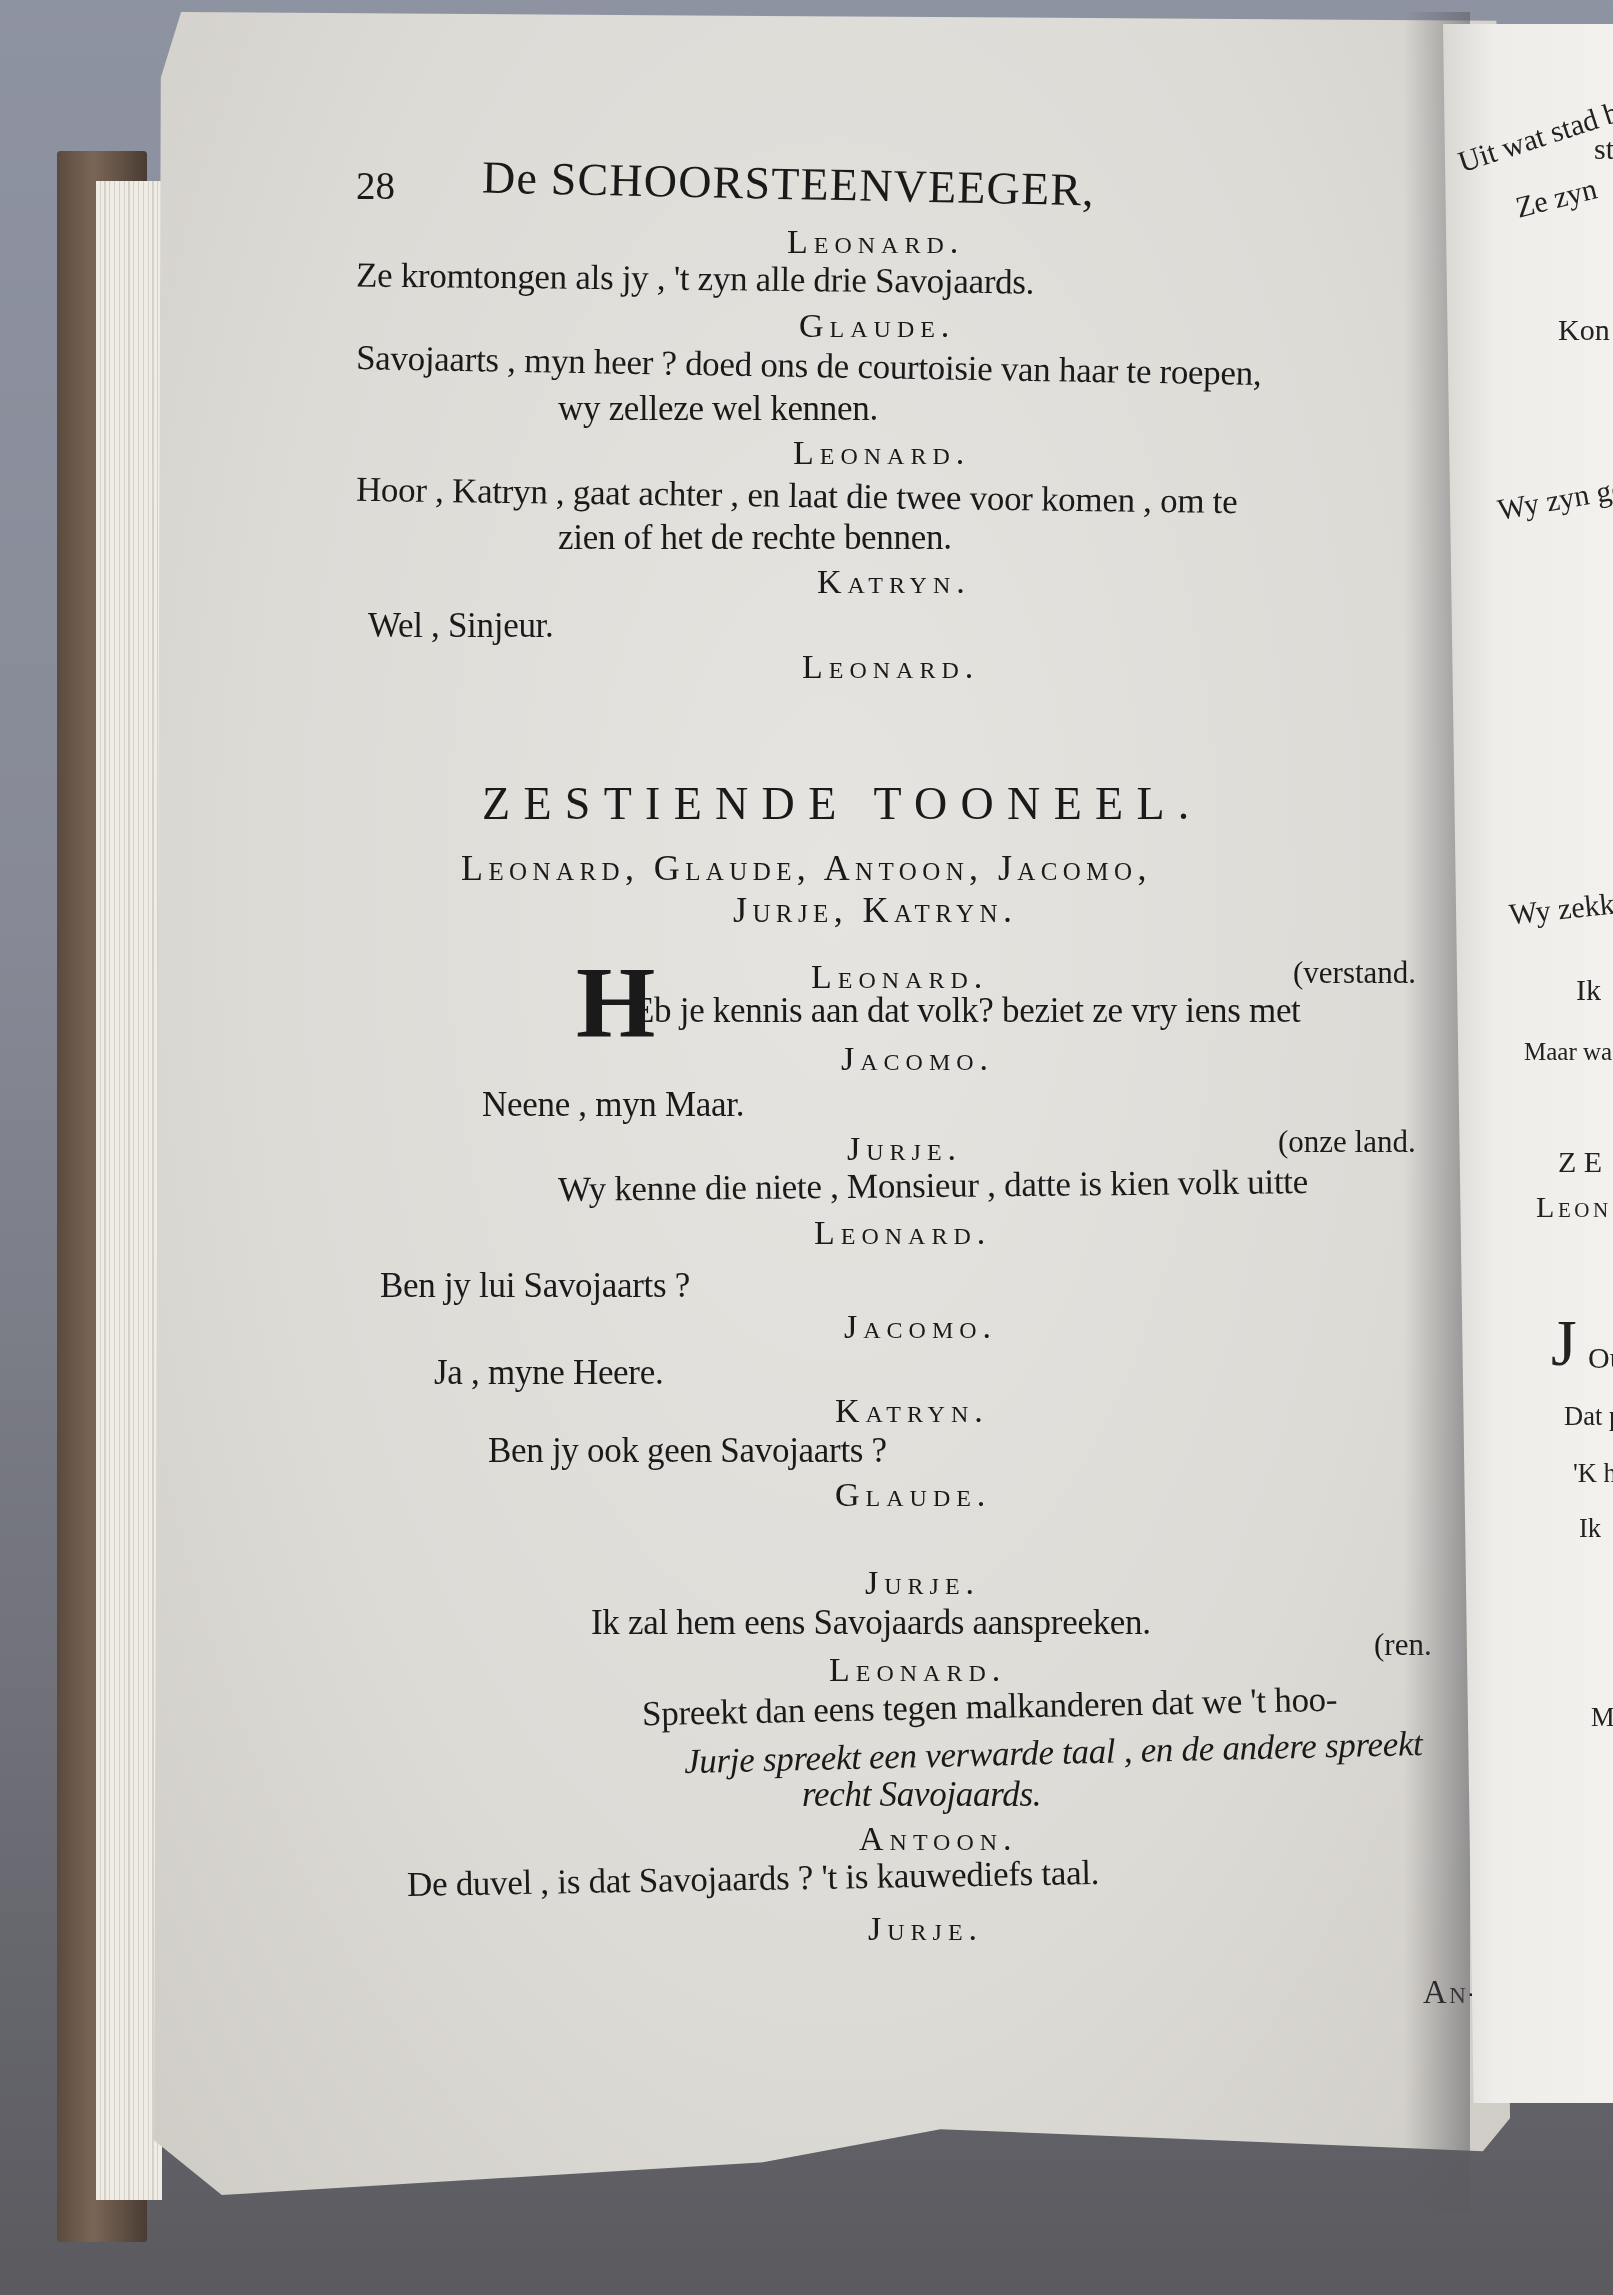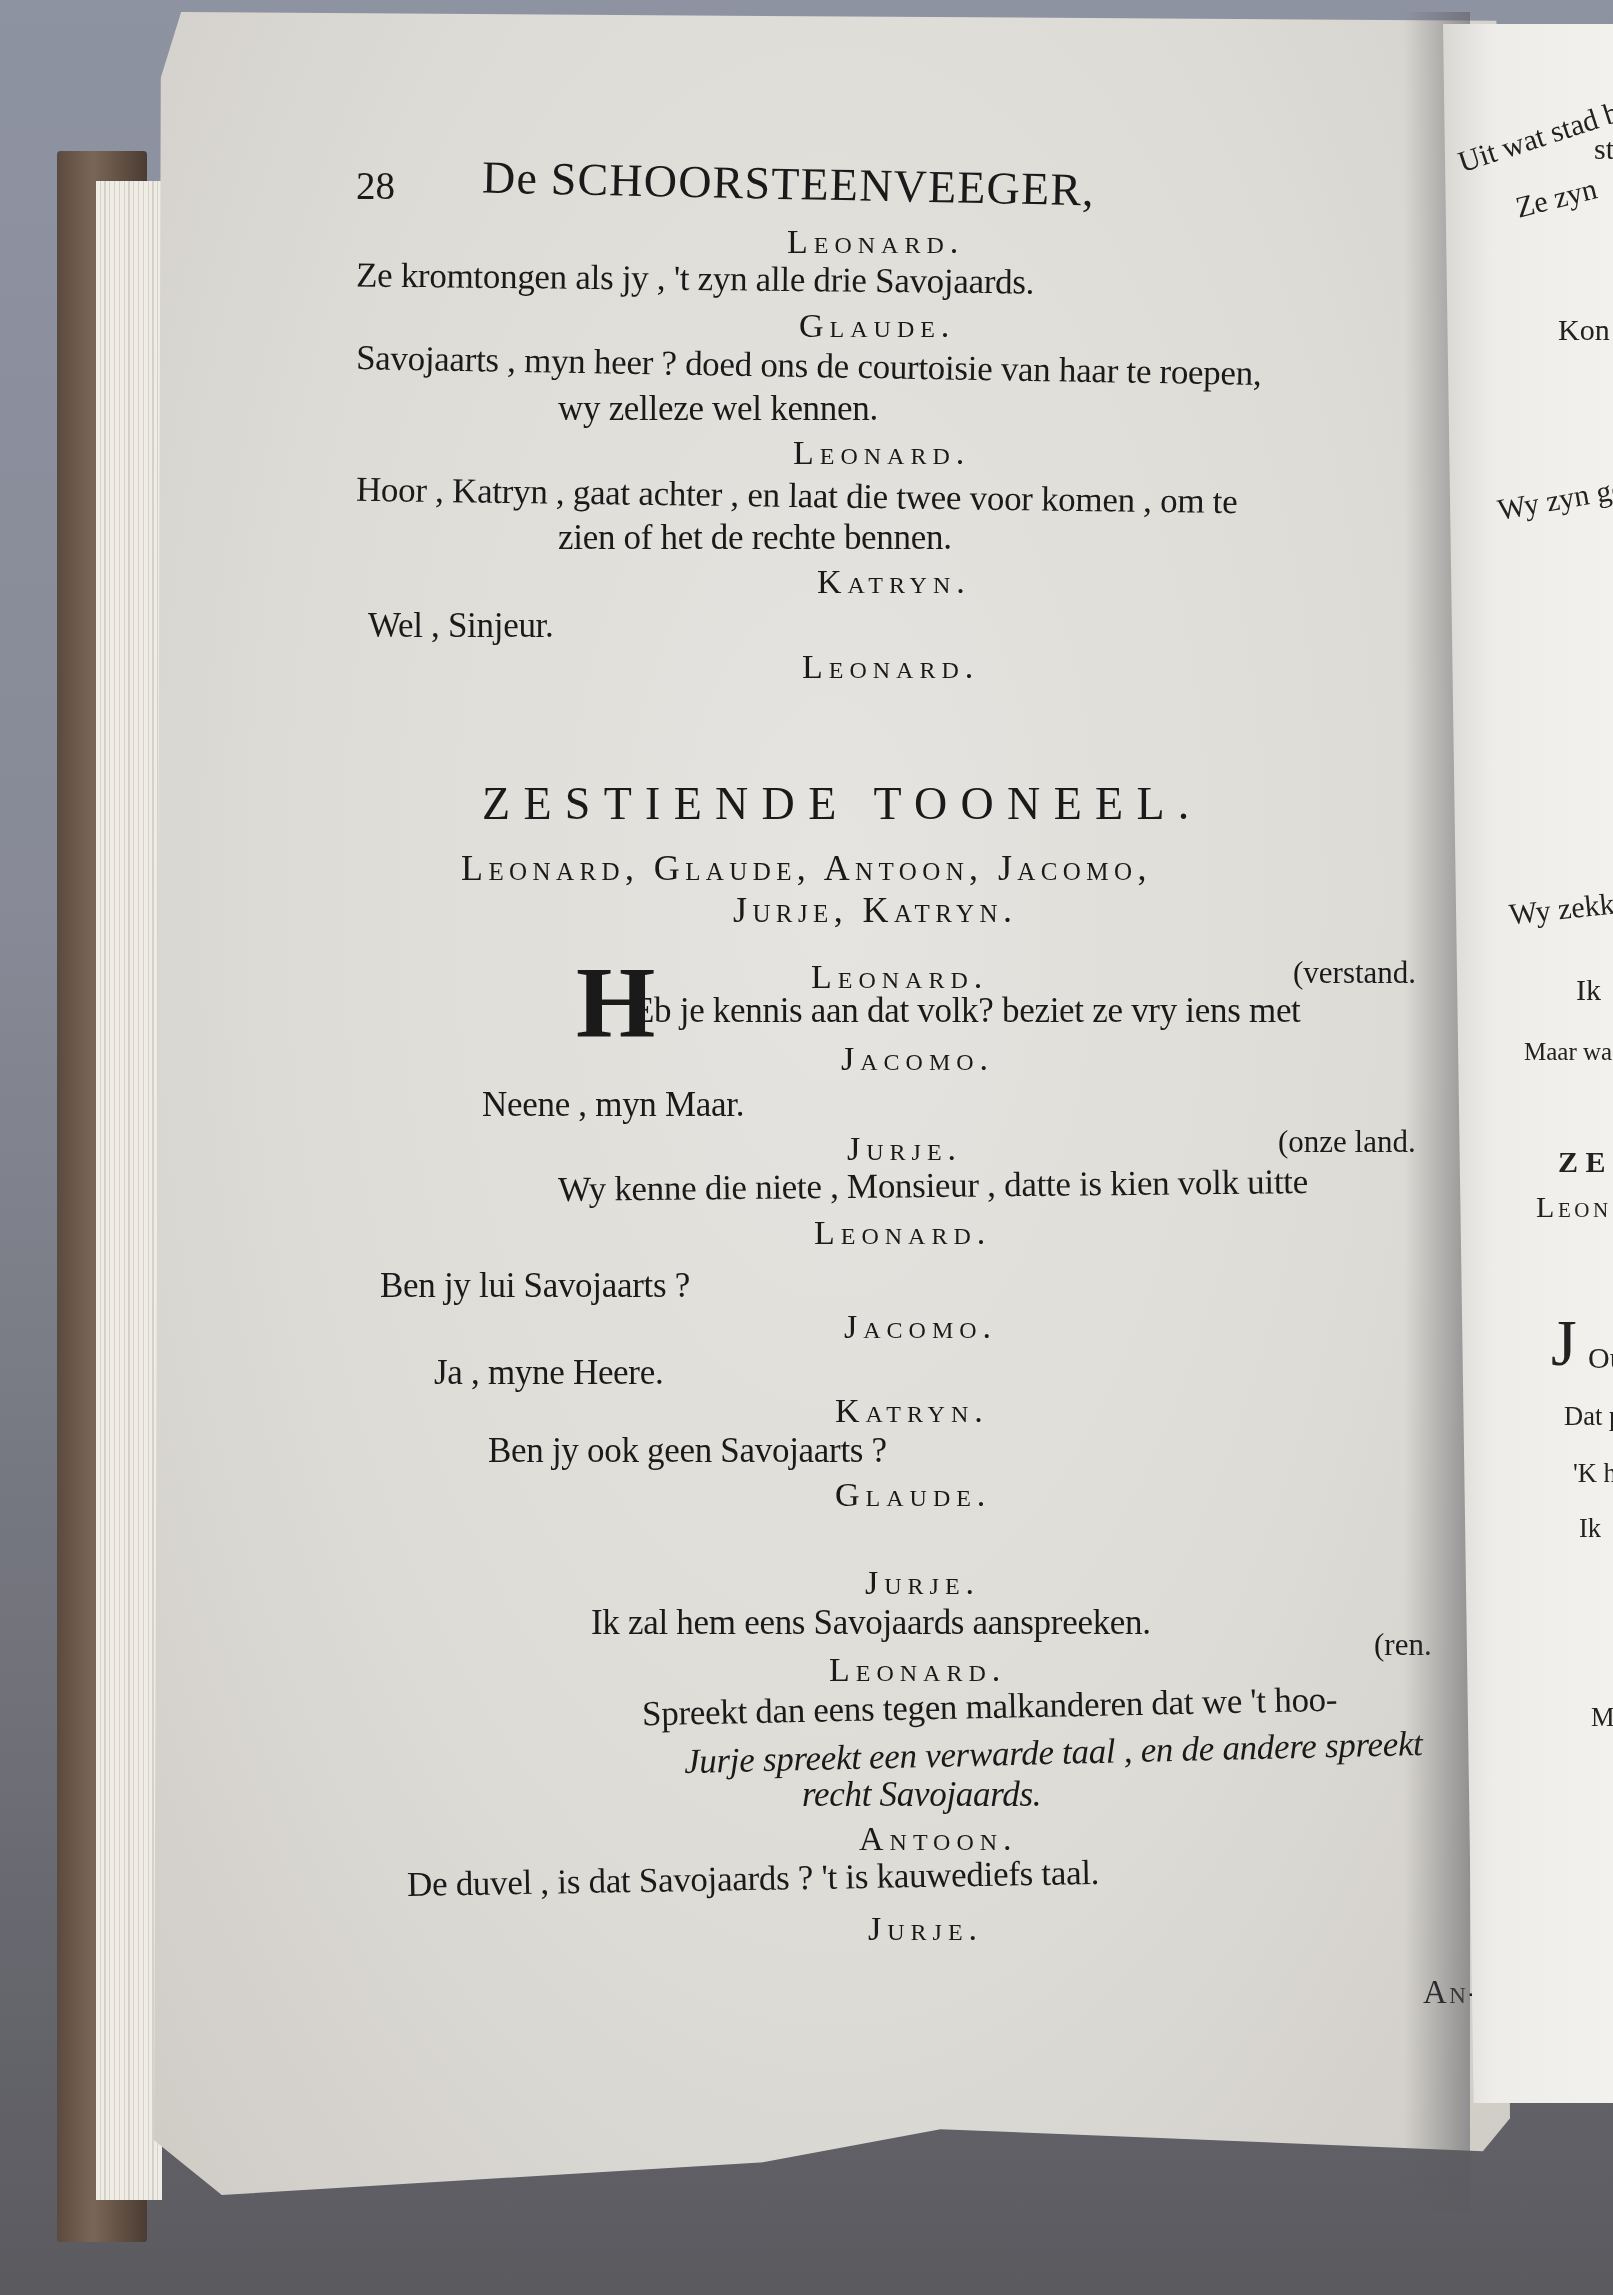--- a/index.html
+++ b/index.html
@@ -120,21 +120,21 @@
 
 <div class="page-right">
   <div class="frag" style="left:12px; top:96px; transform:rotate(-18deg);">Uit wat stad b</div>
   <div class="frag" style="left:151px; top:108px;">st</div>
   <div class="frag" style="left:72px; top:157px; transform:rotate(-14deg);">Ze zyn</div>
   <div class="frag" style="left:115px; top:289px;">Kon</div>
   <div class="frag" style="left:54px; top:458px; transform:rotate(-10deg);">Wy zyn ge</div>
   <div class="frag" style="left:66px; top:868px; transform:rotate(-6deg);">Wy zekk</div>
   <div class="frag" style="left:133px; top:949px;">Ik</div>
   <div class="frag" style="left:81px; top:994px; font-size:25px;margin-top:20px;">Maar wa</div>
-  <div class="frag" style="left:115px; top:1121px;font-weight:bold;">Z E</div>
+  <div class="frag" style="left:115px; top:1121px;">Z E</div>
   <div class="frag" style="left:93px; top:1166px; font-variant:small-caps; letter-spacing:3.6px;">Leon</div>
   <div class="frag" style="left:108px; top:1281px; font-size:66px;">J</div>
   <div class="frag" style="left:145px; top:1317px;">Ou</div>
   <div class="frag" style="left:121px; top:1377px; font-size:26.5px;">Dat p</div>
   <div class="frag" style="left:130px; top:1434px; font-size:26.5px;">'K h</div>
   <div class="frag" style="left:136px; top:1489px; font-size:26.5px;">Ik</div>
   <div class="frag" style="left:148px; top:1678px; font-size:26.5px;">Ma</div>
 </div>
 
 

